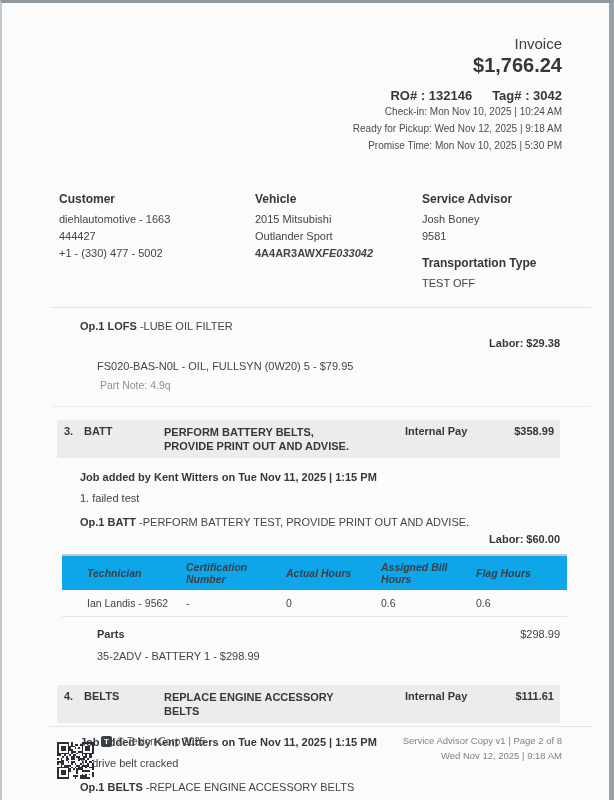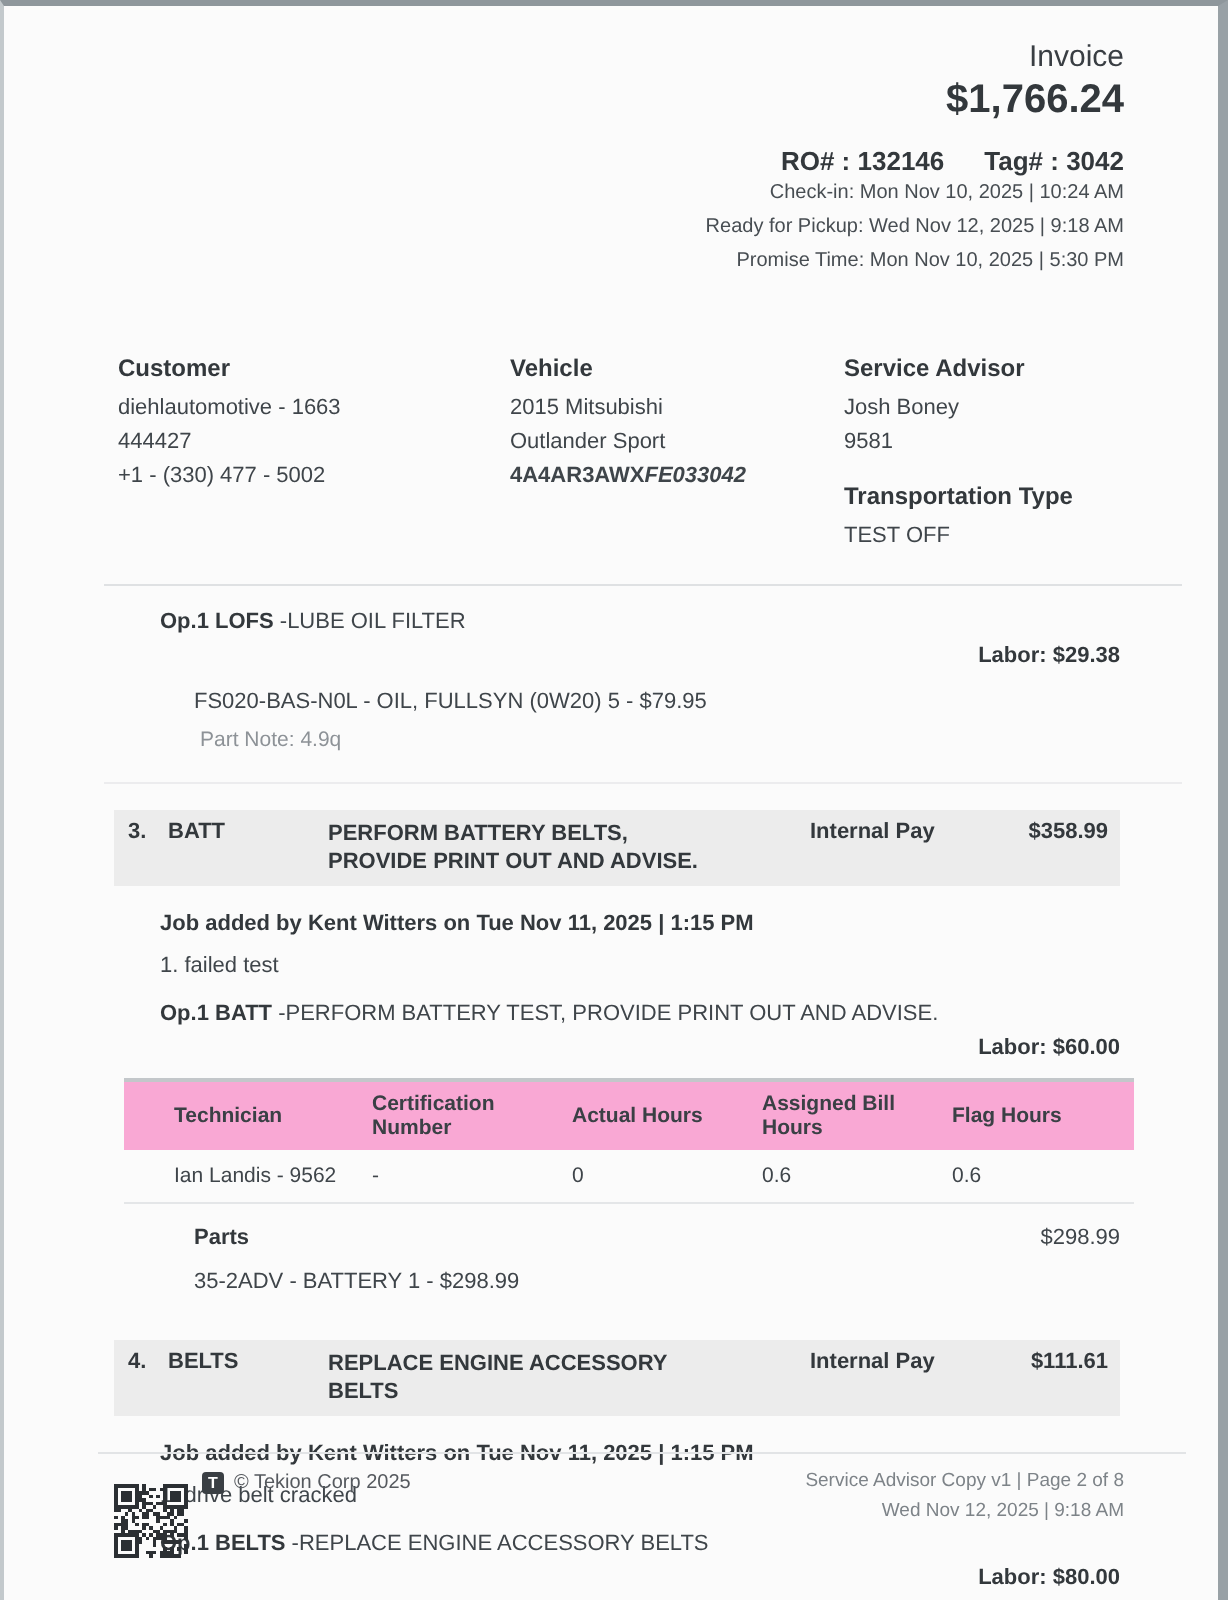--- a/index.html
+++ b/index.html
@@ -9,21 +9,21 @@
     width:614px; height:800px;
     background:#fbfbfb;
     color:#3f454a;
     font-family:"Liberation Sans", sans-serif;
     border-top:3px solid #8f979c;
     border-right:5px solid #99a1a6;
     border-left:2px solid #c3c9cc;
     overflow:hidden;
   }
   
-  .header { padding-top:17px; padding-right:47px; text-align:right; }
+  .header { padding-top:32px; padding-right:47px; text-align:right; }
   .h-title { font-size:15px; font-weight:500; color:#393e43; }
   .h-total { font-size:20px; font-weight:bold; color:#33383c; margin-top:2px; }
   .h-ro { margin-top:11px; font-size:13px; font-weight:bold; color:#33383c; }
   .h-ro span + span { margin-left:20px; }
   .h-date { font-size:10px; line-height:16px; color:#474d52; margin-top:1px; }
   .h-date:first-of-type { margin-top:4px; }
   
   .info-row { display:flex; margin:38px 47px 0 57px; }
   .col-customer { width:196px; }
   .col-vehicle  { width:167px; }
@@ -49,21 +49,21 @@
   .jb-code { width:80px; }
   .jb-desc { width:198px; line-height:14px; }
   .jb-pay  { width:132px; margin-left:7px; font-weight:600;padding-left:36px; }
   .jb-amt  { flex:1; text-align:right; }
   .job-meta { margin:13px 47px 0 78px; font-size:11px; font-weight:bold; color:#33383c; }
   .job-note { margin:9px 47px 0 78px; font-size:11px; }
   
   .tech-table { margin:9px 49px 0 60px; }
   table { border-collapse:collapse; width:505px; table-layout:fixed; }
   col.c1{width:120px} col.c2{width:100px} col.c3{width:95px} col.c4{width:95px} col.c5{width:95px}
-  thead tr { background:#f9a8d4; }
+  thead tr { background:#0ea5e9;font-style:italic; }
   th { font-size:10.5px; font-weight:600; text-align:left; padding:5px 4px; color:#3a4045;
        border-top:2px solid #c3c7ca; }
   th:first-child, td:first-child { padding-left:25px; }
   td { font-size:10.5px; padding:7px 4px; border-bottom:1px solid #e4e6e8; }
   .story { margin:12px 47px 0 95px; font-size:11px; }
   .parts-row { display:flex; justify-content:space-between; margin:11px 49px 0 95px; font-size:11px; }
   .parts-row .lbl { font-weight:bold; color:#33383c; }
   .parts-line { margin:10px 47px 0 95px; font-size:11px; }
   
   .footer-divider { position:absolute; left:47px; right:16px; bottom:73px; border-top:1px solid #e2e4e6; }

